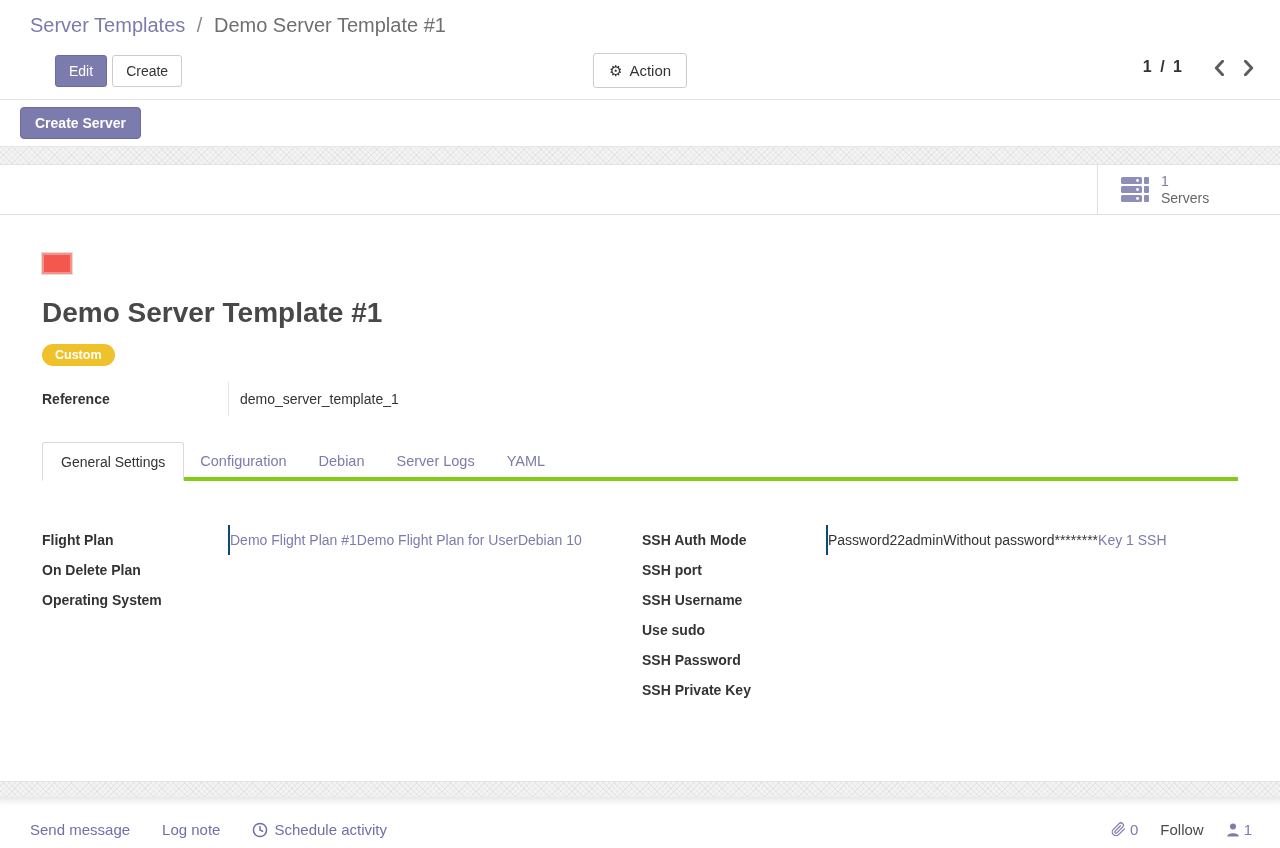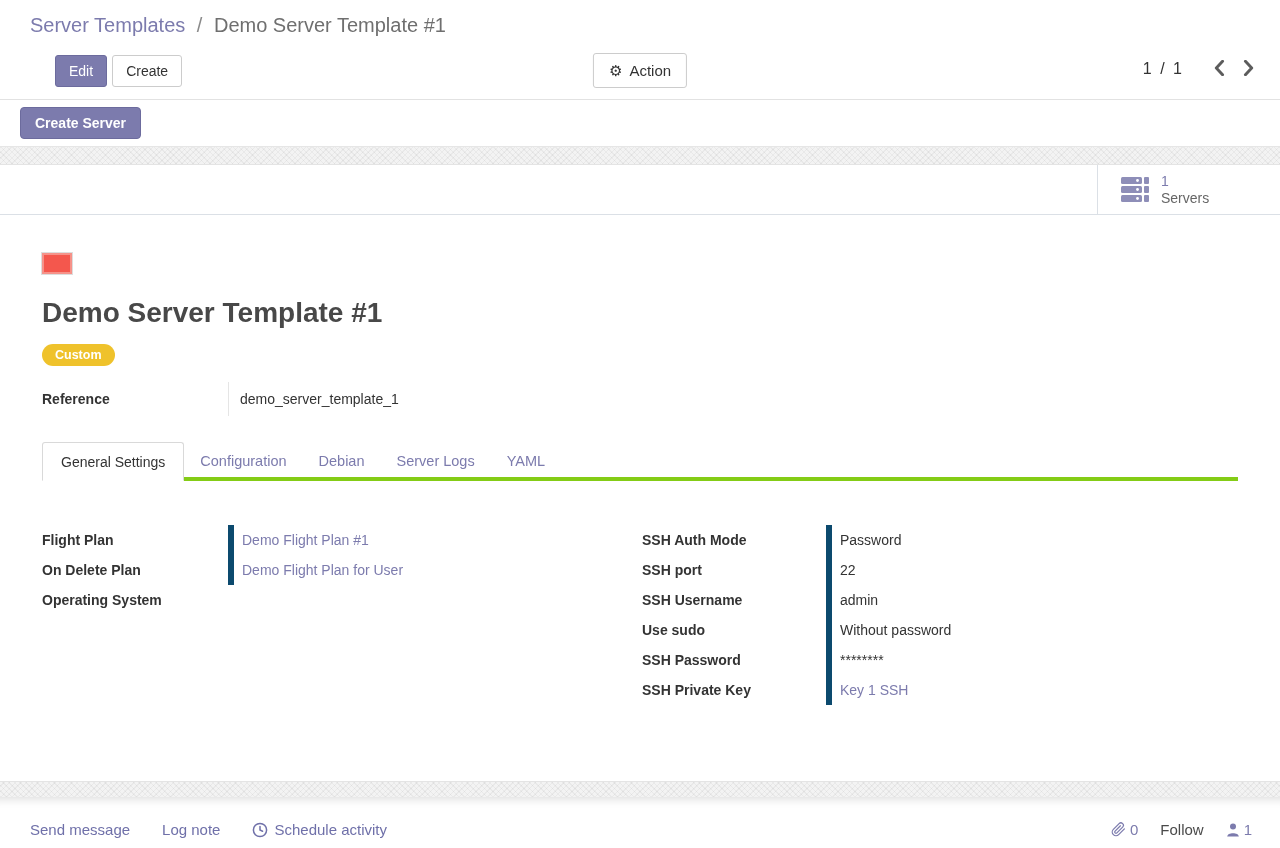--- a/index.html
+++ b/index.html
@@ -11,21 +11,21 @@
   .breadcrumb { padding:14px 0 0 30px; font-size:20px; color:#7a7a7a; }
   .breadcrumb .bc-link { color:#7c7bad; text-decoration:none; cursor:pointer; }
   .bc-sep { margin:0 6px; color:#8a8a8a; }
   .bc-current { color:#6f6f6f; }
   .cp-buttons { position:absolute; left:30px; top:55px; display:flex; gap:5px;padding-left:25px; }
   .btn { display:inline-flex; align-items:center; gap:7px; font-size:14px; border-radius:3px;
          padding:7px 13px; cursor:pointer; border:1px solid #ccc; background:#fff; color:#333; }
   .btn-primary { background:#7c7bad; border-color:#6c6b9d; color:#fff; }
   .btn-action { position:absolute; left:50%; transform:translateX(-50%); top:53px; padding:8px 15px; font-size:15px; }
   .gear { font-size:15px; line-height:1; color:#333; }
-  .pager { position:absolute; right:24px; top:58px; display:flex; align-items:flex-end; gap:14px; }
+  .pager { position:absolute; right:24px; top:58px; display:flex; align-items:flex-start; gap:14px;font-weight:bold; }
   .pager-text { font-size:16px; color:#333; letter-spacing:2px; margin-right:14px; }
   .pager-btn { background:none; border:none; cursor:pointer; padding:2px; display:flex; }
 
   
   .action-bar { height:46px; background:#fff; padding:7px 0 0 20px; }
   .btn-create-server { background:#7c7bad; border:1px solid #6c6b9d; color:#fff; font-weight:600;
      font-size:14px; border-radius:4px; padding:7px 14px; cursor:pointer; }
 
   
   .content { height:651px; padding:17px 0 16px;
@@ -60,21 +60,21 @@
   .tabs { margin-top:26px; display:flex; border-bottom:4px solid #84cc16; height:39px; }
   .tab { line-height:38px; height:39px; font-size:14.5px; color:#7c7bad; padding:0 16px; cursor:pointer; white-space:nowrap; }
   .tab.active { color:#333; font-size:14px; background:#fff; border:1px solid #d9d9d9; border-bottom:1px solid #fff;
      border-radius:3px 3px 0 0; padding:0 18px; }
 
   
   .groups { margin-top:44px; display:grid; grid-template-columns:1fr 1fr; column-gap:4px; }
   .o-group { display:flex; align-items:flex-start; }
   .g-labels { display:flex; flex-direction:column; }
   .g-labels.w1 { width:186px; } .g-labels.w2 { width:184px; }
-  .g-values { flex:1; border-left:6px solid #0c4a6e; padding-left:8px; display:flex; flex-direction:column; }
+  .g-values { flex:1; border-left:2px solid #0c4a6e; padding-left:0; display:flex; }
   .g-row { line-height:30px; font-size:14px; color:#333; white-space:nowrap; }
   .g-labels .g-row { font-weight:700; }
   .g-values .link { color:#7c7bad; cursor:pointer; }
 
   
   .chatter { height:51px; background:#fff; box-shadow:inset 0 12px 10px -10px rgba(0,0,0,0.14);
      display:flex; justify-content:space-between; align-items:flex-end; padding:0 28px 10px 30px; }
   .chatter-left { display:flex; align-items:center; gap:32px; }
   .chatter-link { color:#6f70a9; font-size:15px; cursor:pointer; display:flex; align-items:center; gap:6px; }
   .chatter-right { display:flex; align-items:center; gap:22px; }
@@ -176,20 +176,21 @@
 
         <div class="o-group">
           <div class="g-labels w1">
             <span class="g-row">Flight Plan</span>
             <span class="g-row">On Delete Plan</span>
             <span class="g-row">Operating System</span>
           </div>
           <div class="g-values">
             <span class="g-row link">Demo Flight Plan #1</span>
             <span class="g-row link">Demo Flight Plan for User</span>
+            <span class="g-row link">Debian 10</span>
           </div>
         </div>
 
         <div class="o-group">
           <div class="g-labels w2">
             <span class="g-row">SSH Auth Mode</span>
             <span class="g-row">SSH port</span>
             <span class="g-row">SSH Username</span>
             <span class="g-row">Use sudo</span>
             <span class="g-row">SSH Password</span>

